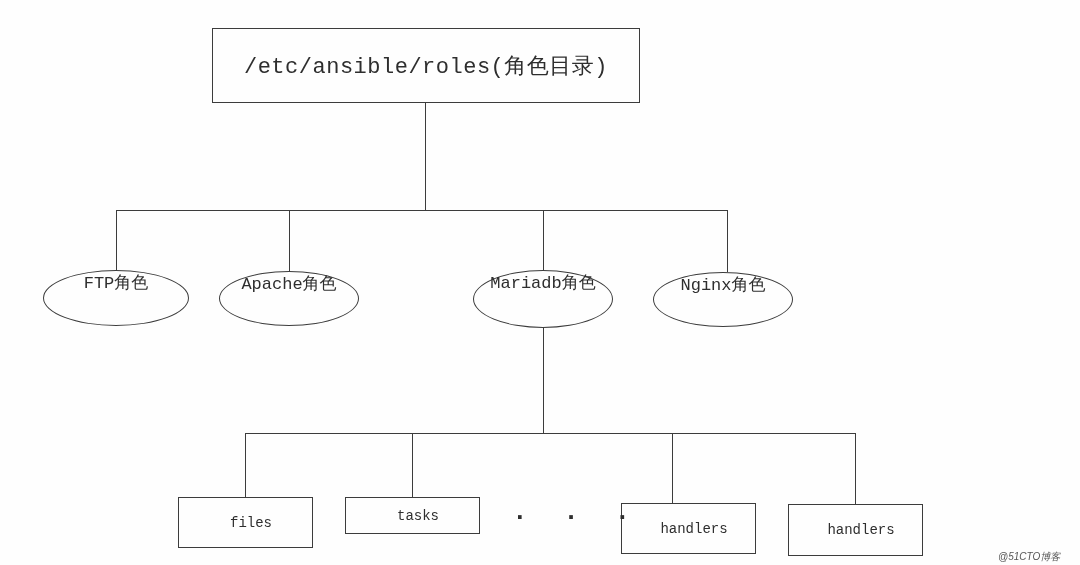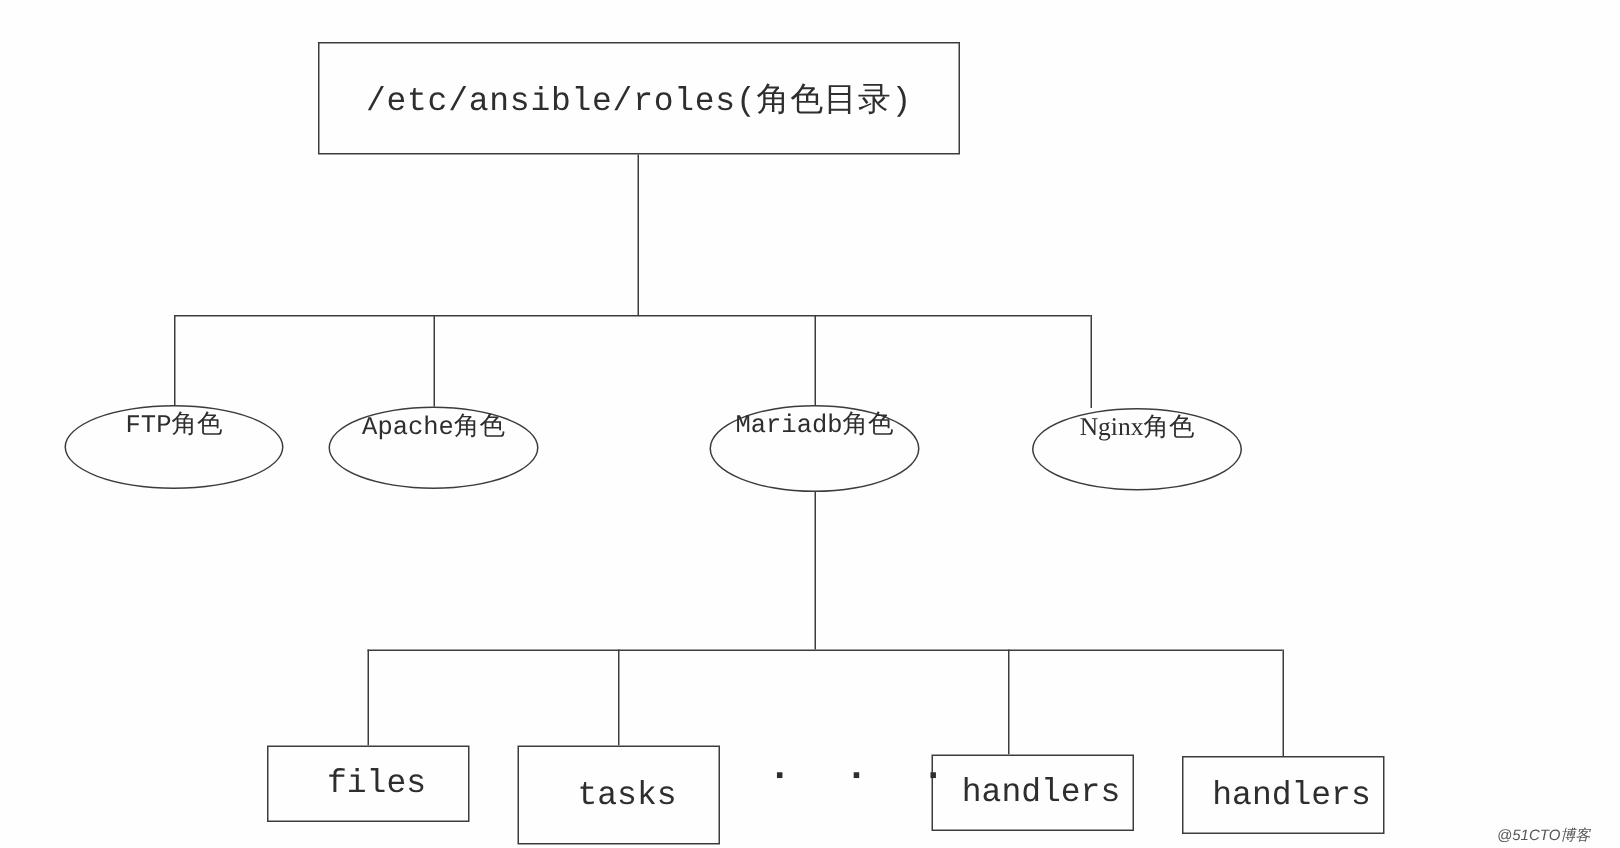--- a/index.html
+++ b/index.html
@@ -29,21 +29,21 @@
     display: flex;
     align-items: center;
     justify-content: center;
     box-sizing: border-box;
   }
   .root-rect {
     font-size: 22px;
     letter-spacing: 0.5px;
   }
   .leaf-rect {
-    font-size: 22px;
+    font-size: 14px;
     padding-left: 11px;
   }
   .node-ellipse {
     position: absolute;
     border: 1px solid #3c3c3c;
     border-radius: 50%;
     background: #fefefe;
     display: flex;
     align-items: flex-start;
     justify-content: center;
@@ -85,37 +85,37 @@
 
   <div class="node-ellipse" style="left:43px; top:270px; width:146px; height:56px;">
     <span>FTP角色</span>
   </div>
   <div class="node-ellipse" style="left:219px; top:271px; width:140px; height:55px;">
     <span>Apache角色</span>
   </div>
   <div class="node-ellipse" style="left:473px; top:270px; width:140px; height:58px;">
     <span>Mariadb角色</span>
   </div>
-  <div class="node-ellipse" style="left:688px; top:272px; width:140px; height:55px;font-family:Liberation Serif, serif;">
+  <div class="node-ellipse" style="left:653px; top:272px; width:140px; height:55px;">
     <span>Nginx角色</span>
   </div>
 
   <div class="line v-line" style="left:543px; top:328px; height:105px;"></div>
 
   <div class="line h-line" style="left:245px; top:433px; width:610px;"></div>
 
   <div class="line v-line" style="left:245px; top:433px; height:64px;"></div>
   <div class="line v-line" style="left:412px; top:433px; height:64px;"></div>
   <div class="line v-line" style="left:672px; top:433px; height:70px;"></div>
   <div class="line v-line" style="left:855px; top:433px; height:71px;"></div>
 
   <div class="node-rect leaf-rect" style="left:178px; top:497px; width:135px; height:51px;">
     <span>files</span>
   </div>
-  <div class="node-rect leaf-rect" style="left:345px; top:497px; width:135px; height:66px;">
+  <div class="node-rect leaf-rect" style="left:345px; top:497px; width:135px; height:37px;">
     <span>tasks</span>
   </div>
   <div class="node-rect leaf-rect" style="left:605px; top:503px; width:135px; height:51px;margin-left:16px;">
     <span>handlers</span>
   </div>
   <div class="node-rect leaf-rect" style="left:788px; top:504px; width:135px; height:52px;">
     <span>handlers</span>
   </div>
 
   <div class="dots" style="left:512px; top:502px;">· · ·</div>

